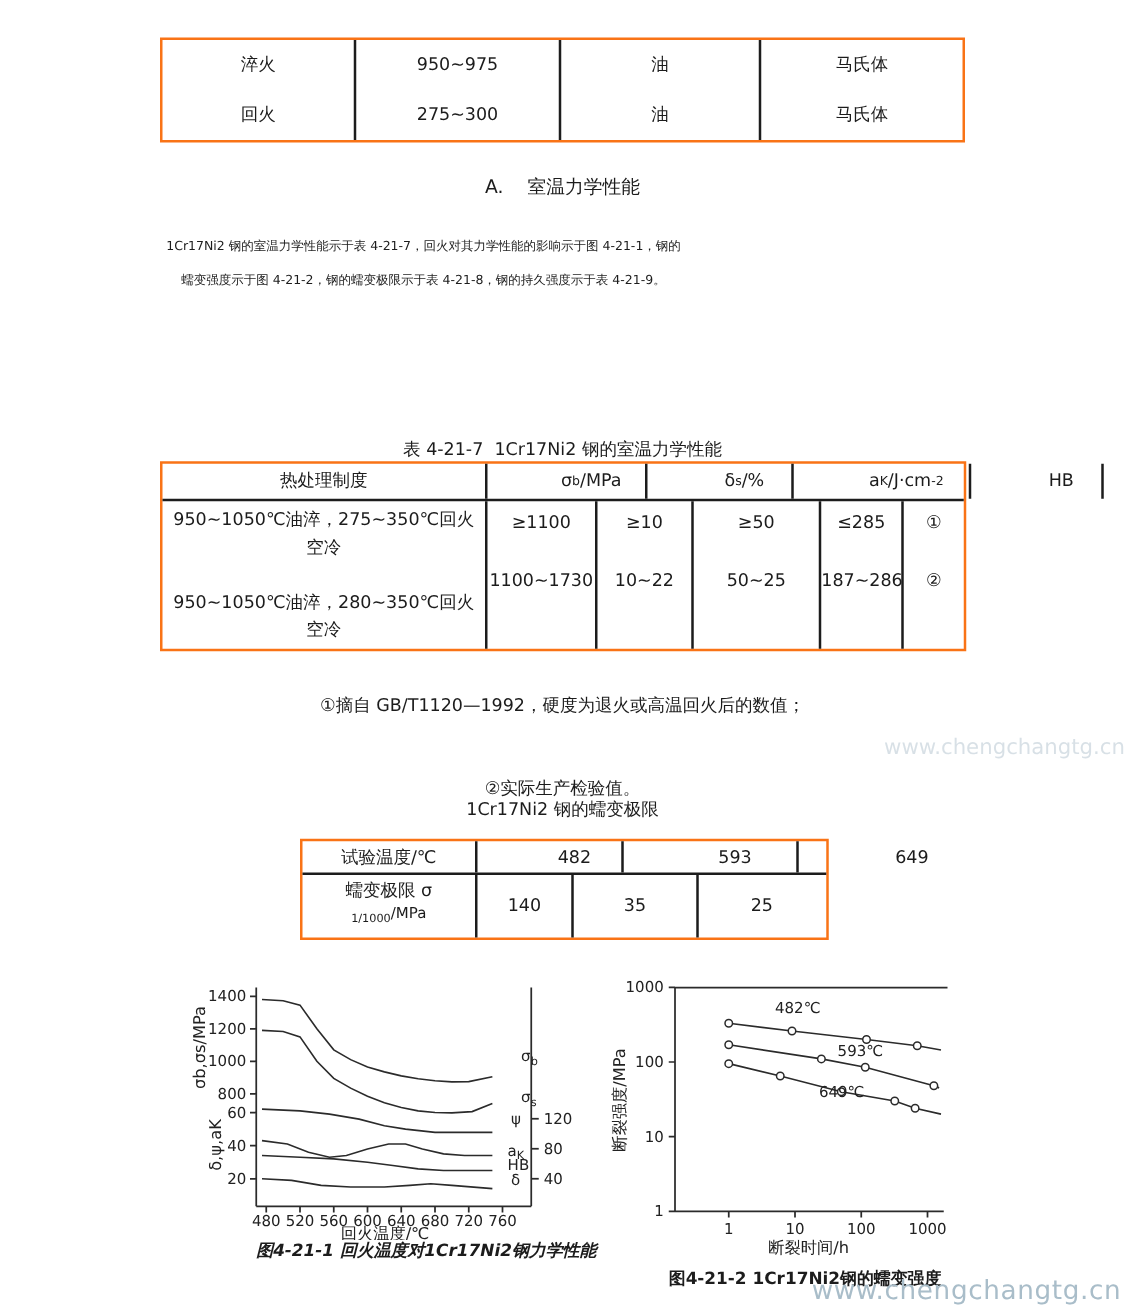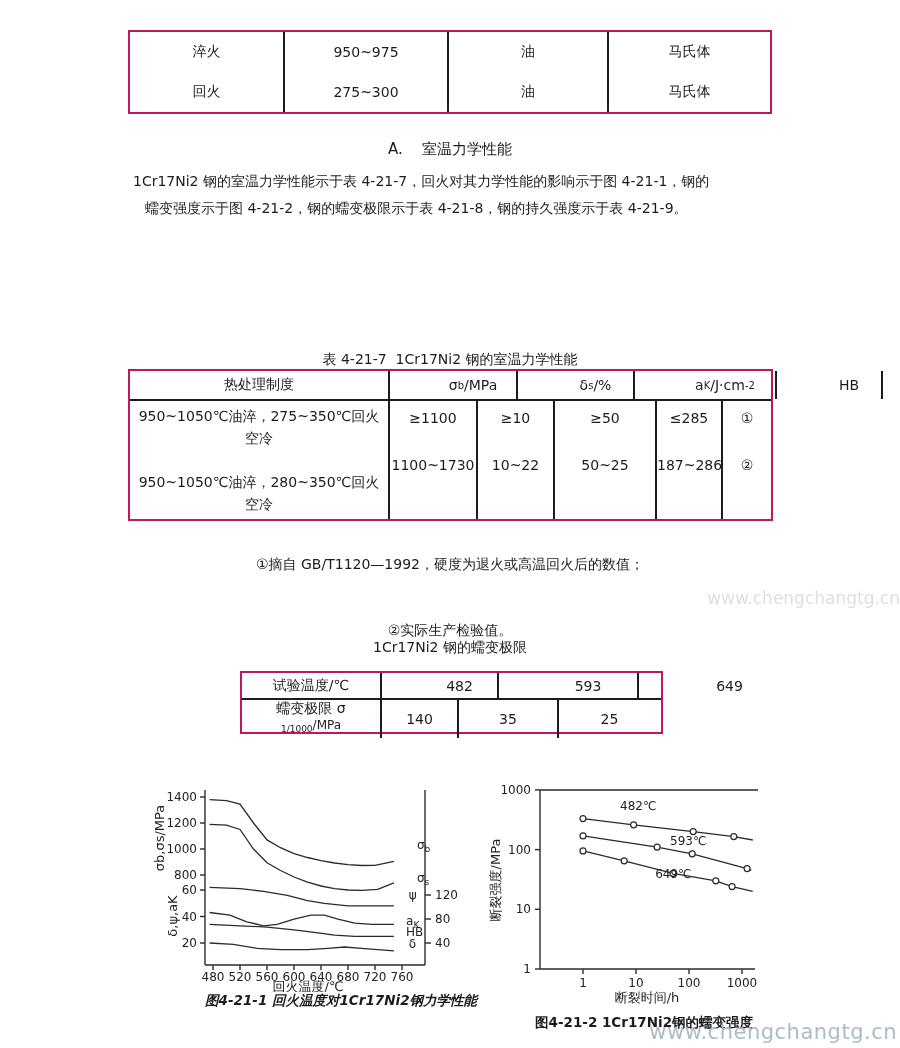--- a/index.html
+++ b/index.html
@@ -1,51 +1,51 @@
 <!DOCTYPE html>
 <html><head>
 <meta charset="utf-8">
 <style>
   html,body{margin:0;padding:0;background:#fff;}
   .page{position:relative;width:900px;height:1048px;background:#ffffff;
         font-family:"DejaVu Sans",sans-serif;color:#1c1c1c;overflow:hidden;}
   .abs{position:absolute;}
   
-  .gridtbl{border:2px solid #be185d;box-sizing:border-box;}
+  .gridtbl{border:2px solid #f97316;box-sizing:border-box;}
   .grow{display:grid;}
   .cell{display:flex;align-items:center;justify-content:center;font-size:14px;box-sizing:border-box;}
   .br{border-right:2px solid #1c1c1c;}
   .bb{border-bottom:2px solid #1c1c1c;gap:40px;}
   sub{font-size:10px;} sup{font-size:10px;}
   
   .top-tbl{left:128px;top:30px;width:644px;}
   .top-tbl .grow{grid-template-columns:155px 164px 160px 161px;grid-auto-rows:40px;}
   
   .main-tbl{left:128px;top:369px;width:645px;}
   .main-tbl .hdr{grid-template-columns:260px 88px 77px 102px 66px 48px;height:28px;}
   .main-tbl .bdy{grid-template-columns:260px 88px 77px 102px 66px 48px;height:118px;}
   .bcell{position:relative;font-size:14px;box-sizing:border-box;}
   .bcell .v1{position:absolute;top:9px;left:0;width:100%;text-align:center;}
   .bcell .v2{position:absolute;top:56px;left:0;width:100%;text-align:center;}
   .bcell .t1{position:absolute;top:4px;left:6px;right:6px;text-align:center;line-height:22px;}
   .bcell .t2{position:absolute;top:70px;left:6px;right:6px;text-align:center;line-height:22px;}
   
   .creep-tbl{left:240px;top:671px;width:423px;border-width:2.5px;}
   .creep-tbl .hdr{grid-template-columns:140px 77px 100px 101px;height:25px;}
-  .creep-tbl .bdy{grid-template-columns:140px 77px 100px 101px;height:32px;}
+  .creep-tbl .bdy{grid-template-columns:140px 77px 100px 101px;height:50px;}
   .creep-label{display:flex;flex-direction:column;align-items:center;justify-content:center;line-height:17px;}
   .creep-label .l2{font-size:12px;} .creep-label .l2 sub{font-size:9px;}
   
   .center-line{left:0;width:900px;text-align:center;white-space:pre;margin-top:16px;}
   .sec-heading{top:124px;font-size:15px;}
   .tbl-title{top:335px;font-size:14px;}
   .fnote1{top:540px;font-size:14px;}
   .fnote2{top:606px;font-size:14px;}
   .creep-title{top:623px;font-size:14px;}
-  .para{left:133px;top:168px;width:642px;font-size:14px;}
+  .para{left:133px;top:184px;width:642px;font-size:10px;}
   .para .pline{height:27px;line-height:27px;white-space:pre;}
   .para .pline.ind{padding-left:12px;}
   .caption{font-size:13.5px;font-weight:600;}
   .cap1{left:205px;top:992px;font-style:italic;}
   .cap2{left:535px;top:1014px;}
   
   svg text{font-family:"DejaVu Sans",sans-serif;fill:#222;}
   .tk{font-size:12px;} .axl{font-size:13px;} .clab{font-size:12px;}
   .clab .sub{font-size:9px;}
   

